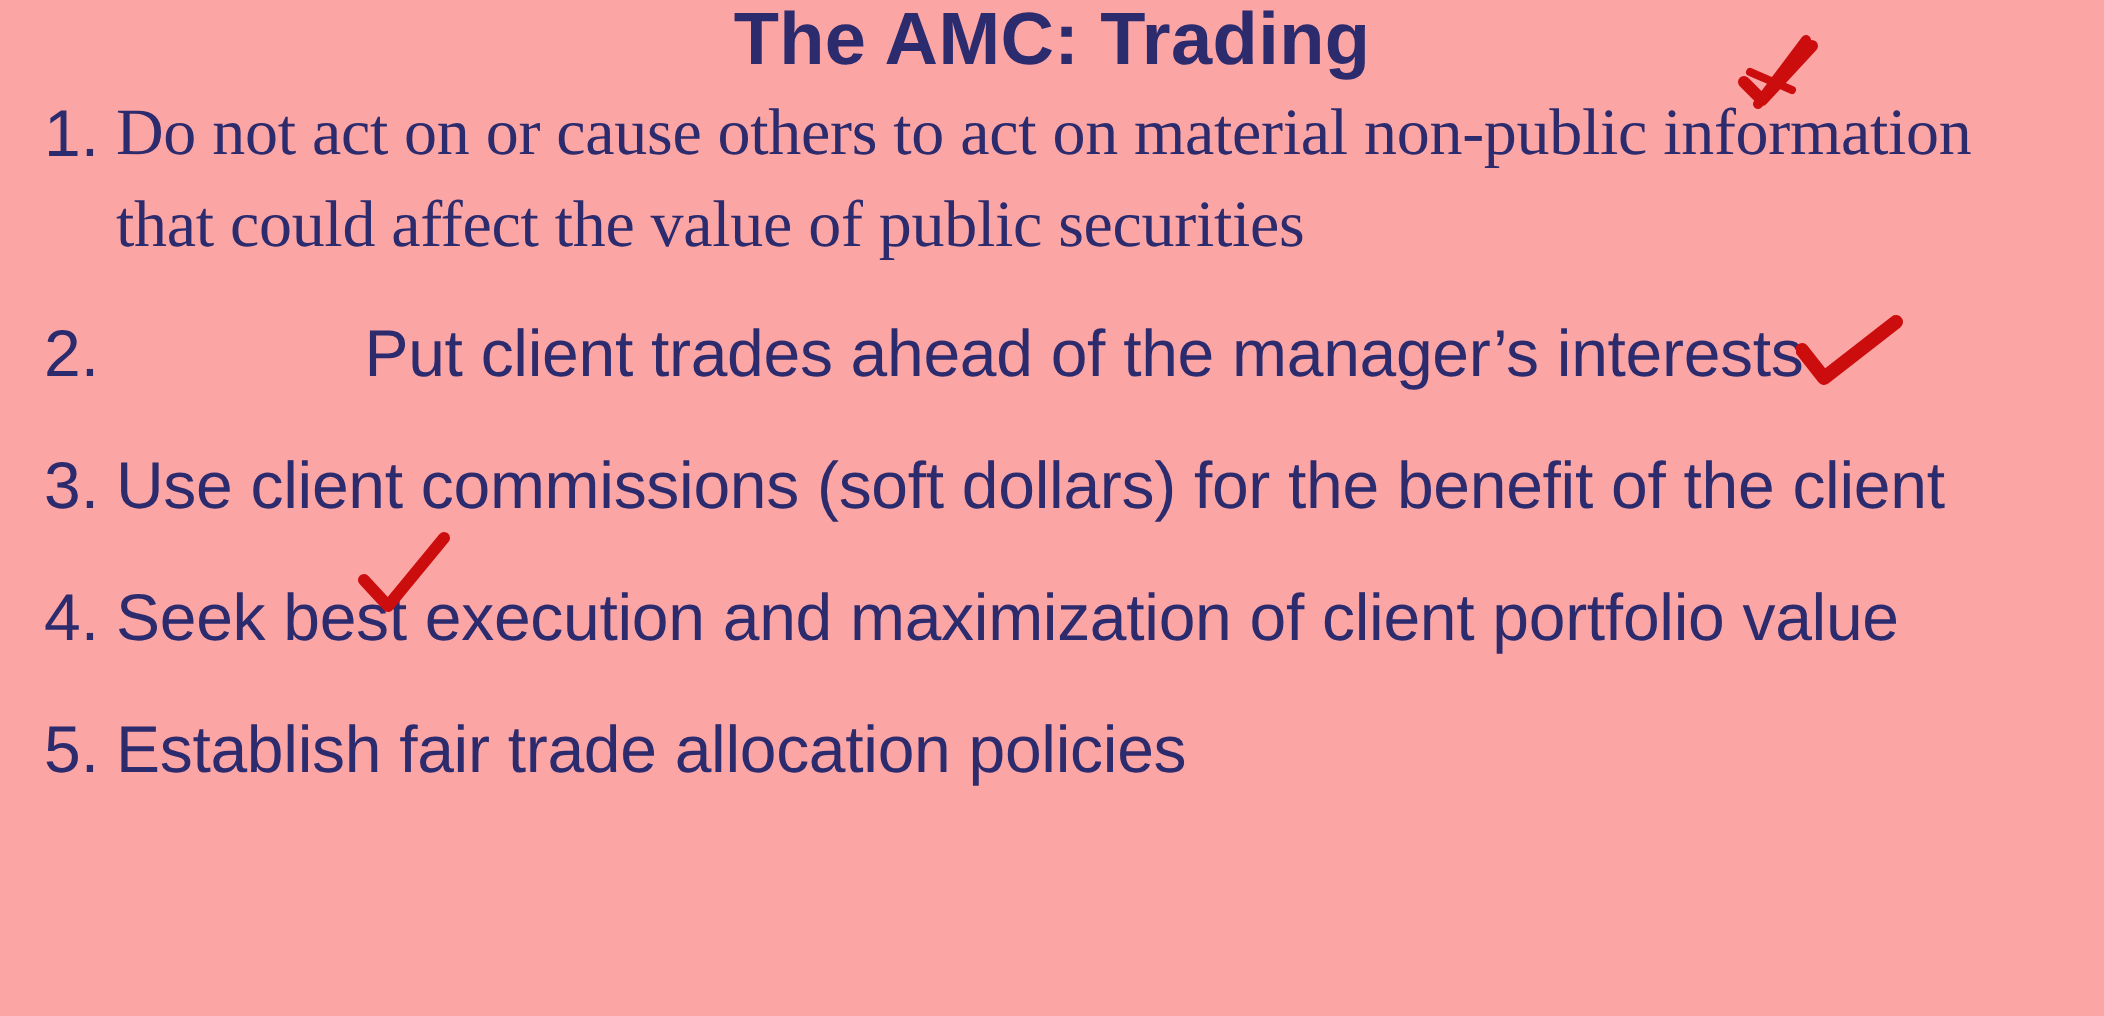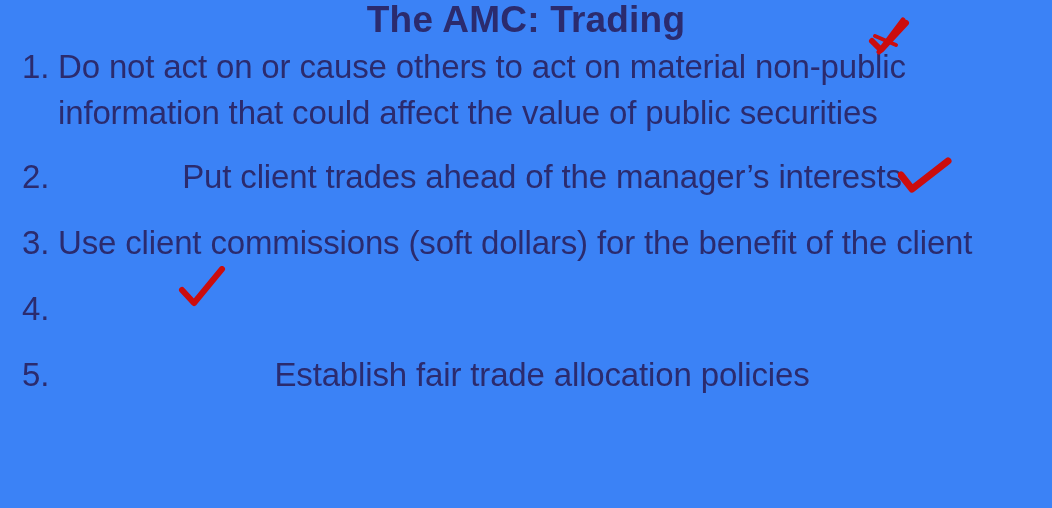--- a/index.html
+++ b/index.html
@@ -4,21 +4,21 @@
 <style>
   html, body {
     margin: 0;
     padding: 0;
     background: #ffffff;
   }
   #slide {
     position: relative;
     width: 1052px;
     height: 508px;
-    background: #3b82f6;
+    background: #fca5a5;
     overflow: hidden;
     font-family: "Liberation Sans", sans-serif;
     -webkit-font-smoothing: antialiased;
   }
 
   
   #slide-title {
     position: absolute;
     top: 0px;
     left: 0;
@@ -61,25 +61,25 @@
     padding-right: 6px;
     font-size: 33px;
     line-height: 46px;
     color: #2b2b6e;
     font-family: "Liberation Sans", sans-serif;
     letter-spacing: -0.15px;
     position: relative;
   }
 
   
-  .row-1 .bullet-text { max-width: 968px; }
+  .row-1 .bullet-text { max-width: 968px; font-family: Liberation Serif, serif; }
   .row-2 .bullet-text { max-width: 968px; text-align: center; }
   .row-3 .bullet-text { max-width: 948px; }
   .row-4 .bullet-text { max-width: 920px; }
-  .row-5 .bullet-text { max-width: 968px; text-align: center; }
+  .row-5 .bullet-text { max-width: 968px; }
 
   .row-1 { margin-bottom: 18px; }
   .row-2 { margin-bottom: 20px; }
   .row-3 { margin-bottom: 20px; }
   .row-4 { margin-bottom: 20px; }
   .row-5 { margin-bottom: 0px; }
 
   
   .annot {
     position: absolute;
@@ -108,20 +108,21 @@
       <div class="bullet-text">Put client trades ahead of the manager’s interests</div>
     </div>
 
     <div class="bullet-row row-3">
       <div class="bullet-num">3.</div>
       <div class="bullet-text">Use client commissions (soft dollars) for the benefit of the client</div>
     </div>
 
     <div class="bullet-row row-4">
       <div class="bullet-num">4.</div>
+      <div class="bullet-text">Seek best execution and maximization of client portfolio value</div>
     </div>
 
     <div class="bullet-row row-5">
       <div class="bullet-num">5.</div>
       <div class="bullet-text">Establish fair trade allocation policies</div>
     </div>
 
   </div>
 
   <div class="annot" id="annot-crossed-check">

